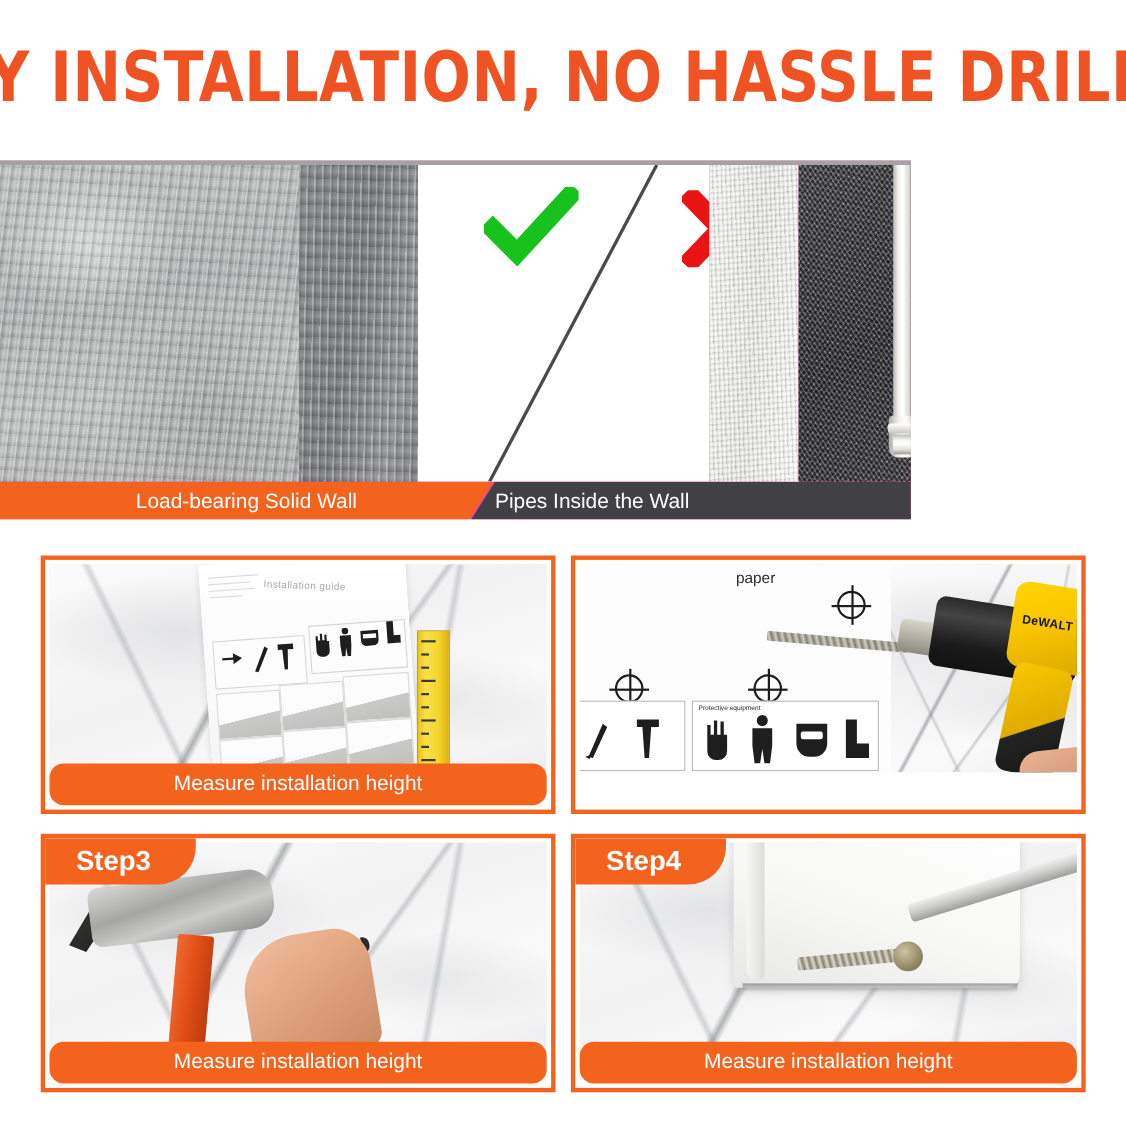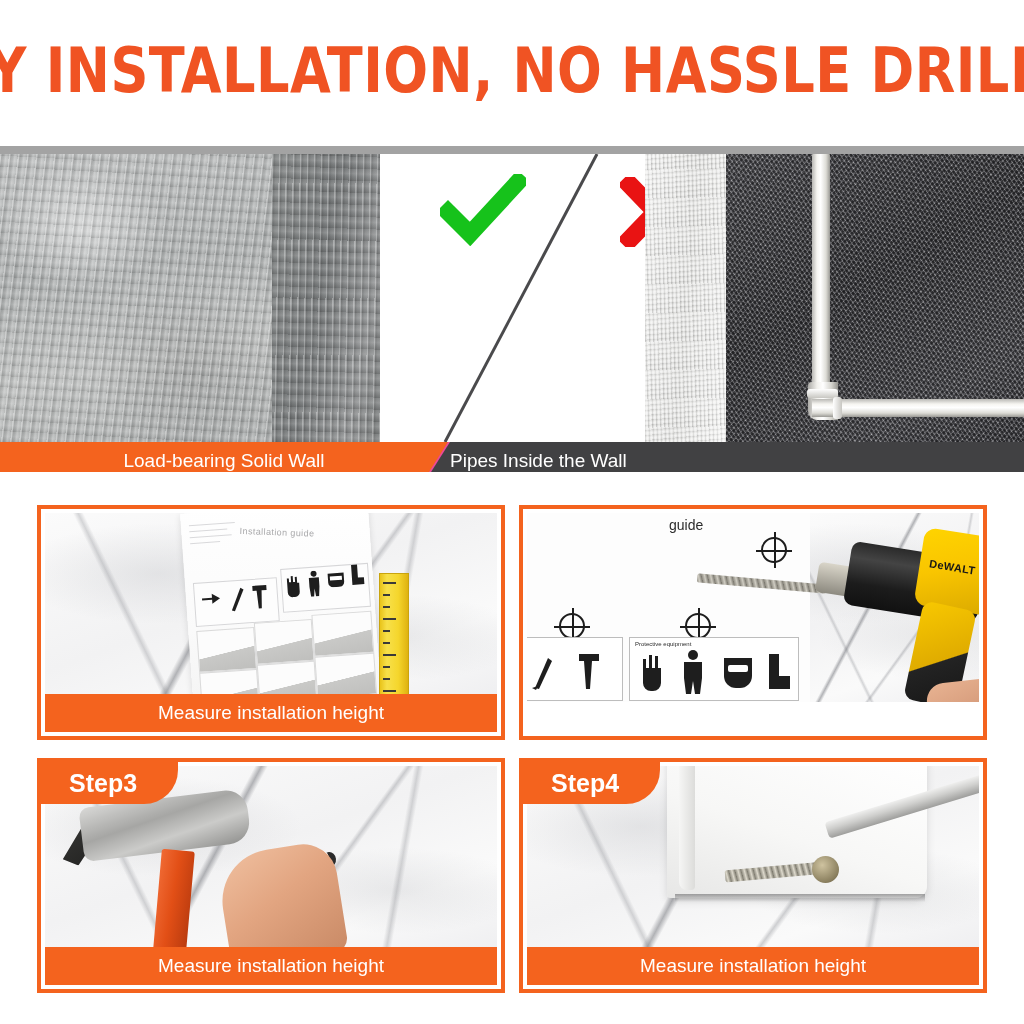--- a/index.html
+++ b/index.html
@@ -37,23 +37,23 @@
     transform: scaleX(0.93);
     transform-origin: center;
     text-align: center;
   }
 
   
   .banner {
     position: absolute;
     left: 0;
     top: 146px;
-    width: 1024px;
+    width: 828px;
     height: 326px;
-    border-top: 8px solid #a3a3a3;
+    border-top: 4px solid #a3a3a3;
     box-sizing: border-box;
     overflow: hidden;
     background: #ec4899;
   }
   .banner-photos {
     position: absolute;
     left: 0;
     top: 0;
     width: 1024px;
     height: 288px;
@@ -262,20 +262,21 @@
     right: 4px;
     bottom: 4px;
     height: 38px;
     background: #F4631E;
     color: #ffffff;
     font-size: 19px;
     line-height: 38px;
     text-align: center;
     white-space: nowrap;
     overflow: hidden;
+    border-radius: 13px;
   }
 
   
   .marble {
     position: absolute;
     inset: 0;
     background:
       linear-gradient(118deg, rgba(150,152,156,0.0) 38%, rgba(120,122,128,0.55) 39.2%, rgba(150,152,156,0.0) 40.4%),
       linear-gradient(126deg, rgba(150,152,156,0.0) 61%, rgba(140,142,148,0.40) 61.8%, rgba(150,152,156,0.0) 62.8%),
       linear-gradient(64deg, rgba(150,152,156,0.0) 22%, rgba(135,137,143,0.33) 23%, rgba(150,152,156,0.0) 24%),
@@ -646,21 +647,21 @@
       </div>
     </div>
     <div class="step-caption">Measure installation height</div>
   </div>
 
   <div class="step-card">
     <div class="step-photo">
       <div class="marble"></div>
 
       <div class="s2-template">
-        <div class="s2-guide-text">guide</div>
+        <div class="s2-guide-text">paper</div>
         <div class="s2-crosshair" style="left:240px; top:30px;"></div>
         <div class="s2-crosshair" style="left:38px; top:106px;"></div>
         <div class="s2-crosshair" style="left:164px; top:106px;"></div>
 
         <div class="s2-tool-box">
           <svg style="position:absolute; left:12px; top:14px; width:26px; height:38px;" viewBox="0 0 26 38">
             <path d="M5 36 L18 6 L22 9 L9 37z" fill="#1e1e1e"></path>
             <path d="M2 36 l4 2 2-4z" fill="#1e1e1e"></path>
           </svg>
           <svg style="position:absolute; left:56px; top:12px; width:30px; height:40px;" viewBox="0 0 30 40">

